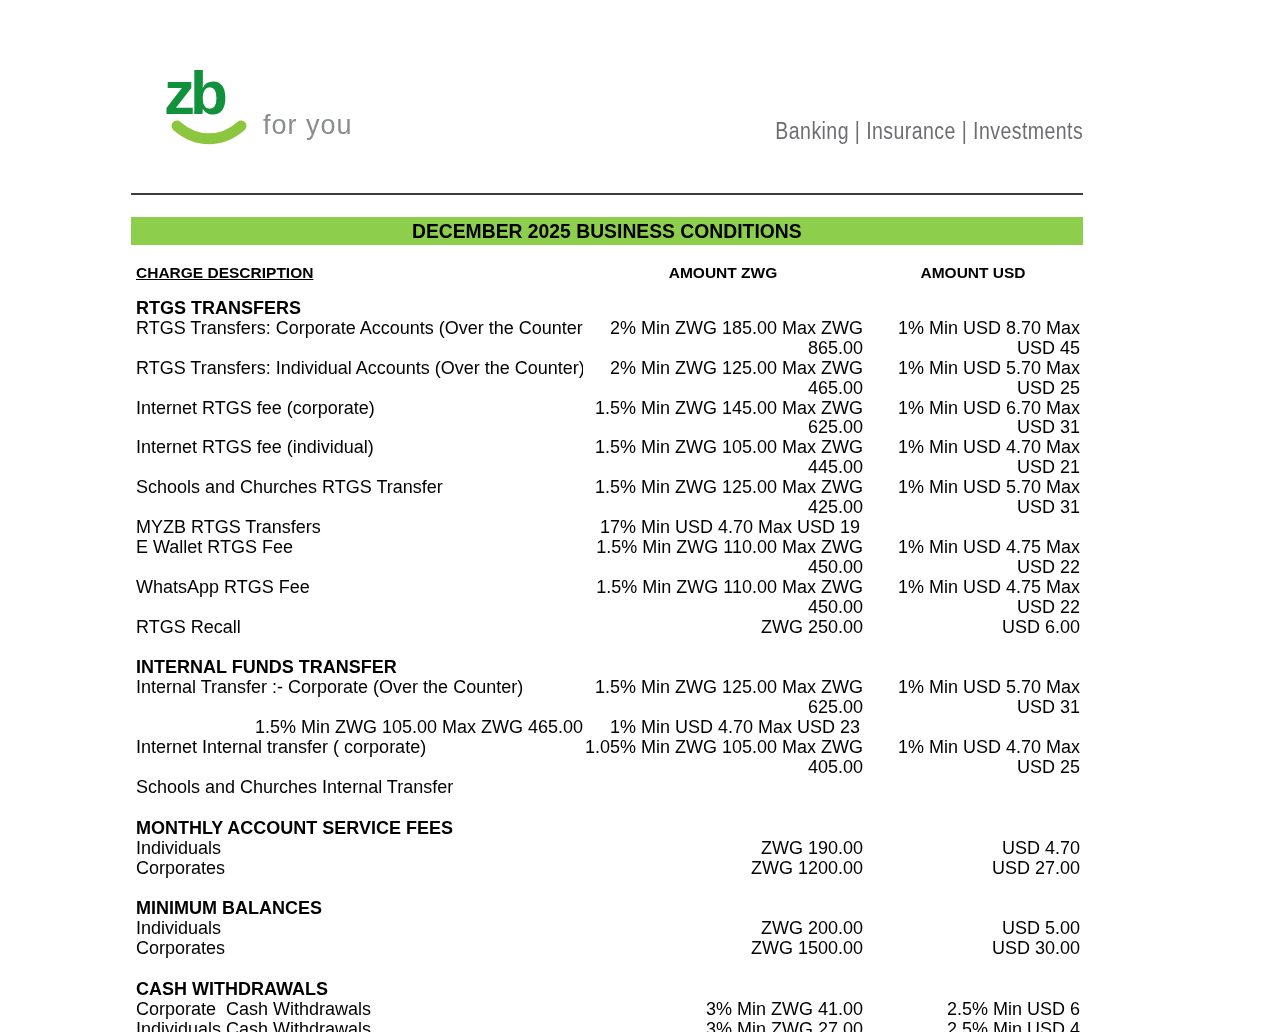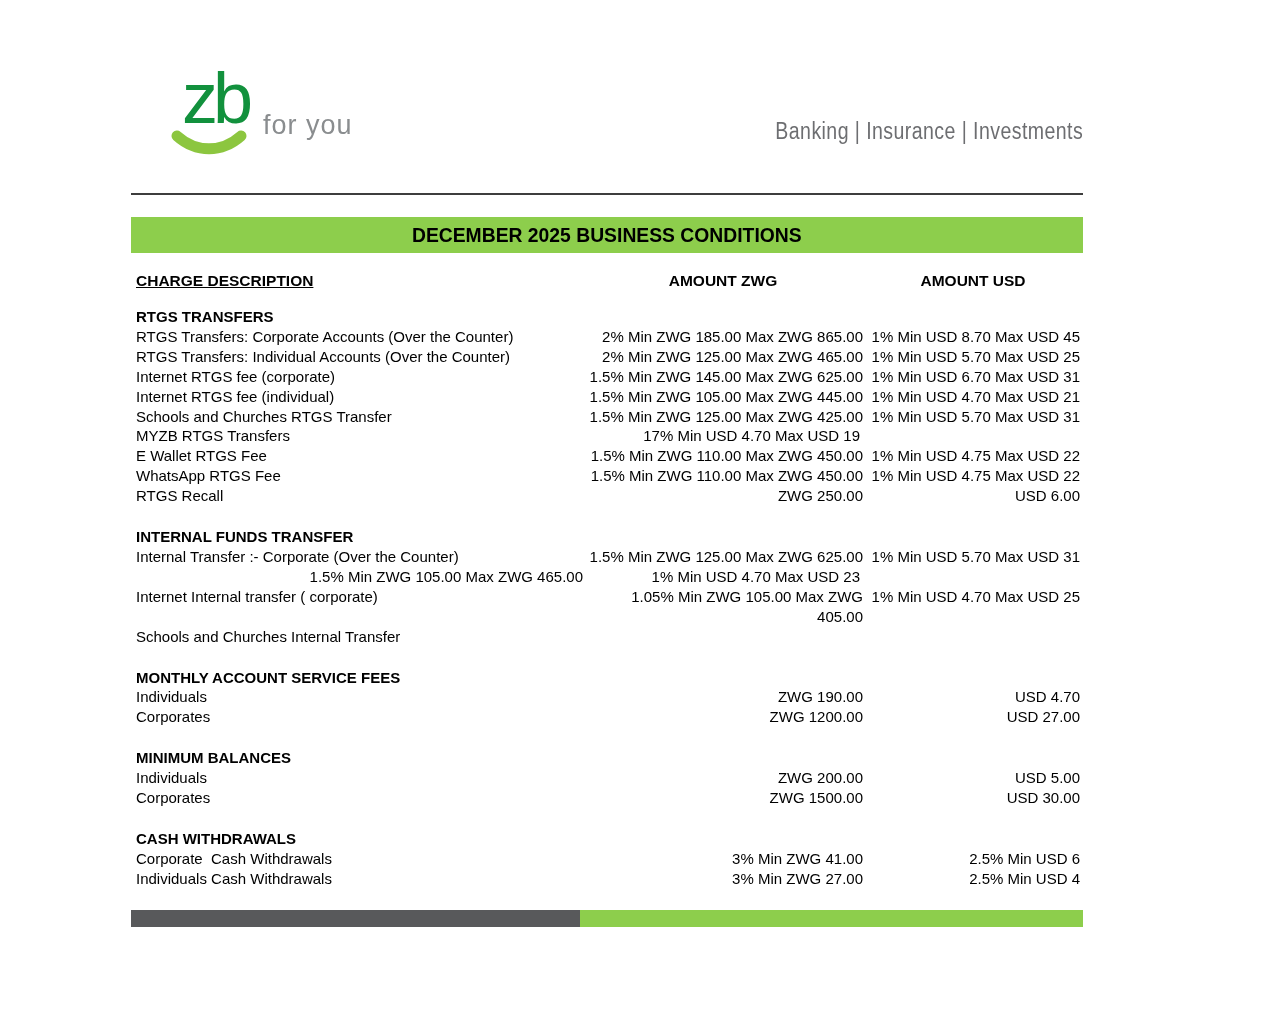--- a/index.html
+++ b/index.html
@@ -17,56 +17,55 @@
     width:1275px;height:1032px;overflow:hidden;
     background:#ffffff;color:#000;
     font-family:"Liberation Sans","DejaVu Sans",sans-serif;
   }
   .page{width:952px;margin-left:131px;position:relative;}
 
   
   .masthead{position:relative;height:195px;border-bottom:2px solid var(--rule-color);}
   .logo{position:absolute;left:33px;top:62px;}
   .logo-text{
-    font-size:72px;font-weight:400;letter-spacing:-5px;line-height:1;
+    font-size:62px;font-weight:700;letter-spacing:-5px;line-height:1;
     color:var(--green-dark);
-    text-align:right;
   }
   .logo-smile{display:block;margin:-4px 0 0 6px;}
   .logo-foryou{
     position:absolute;left:132px;top:110px;
     font-size:27px;font-weight:400;color:var(--foryou-gray);letter-spacing:1px;
   }
   .tagline{
     position:absolute;right:0;top:118px;
     font-size:23px;color:var(--tagline-gray);
     transform:scaleX(0.85);transform-origin:100% 50%;
     white-space:nowrap;letter-spacing:0.5px;
   }
 
   
   .banner{
-    margin-top:22px;height:36px;background:var(--banner-green);
+    margin-top:22px;height:28px;background:var(--banner-green);
     display:flex;align-items:center;justify-content:center;
   }
   .banner-title{
     font-size:21px;font-weight:800;color:#000;
     transform:scaleX(0.92);white-space:nowrap;
   }
 
   
   .grid-row{display:grid;grid-template-columns:1fr 280px 220px;}
   .col-headers{margin-top:19px;height:20px;font-weight:700;font-size:15.5px;}
   .col-headers .desc{padding-left:5px;text-decoration:underline;}
   .col-headers .zwg,.col-headers .usd{text-align:center;}
 
   .table{margin-top:15px;}
   .section{margin-top:21px;}
   .section:first-child{margin-top:0;}
-  .row{line-height:19.9px;font-size:15px;}
+  .row{line-height:19.9px;font-size:18px;}
   .cell.desc{padding-left:5px;white-space:pre;overflow:hidden;}
   .cell.zwg{text-align:right;}
   .cell.usd{text-align:right;padding-right:3px;}
   .section-title{font-weight:700;}
 
   
   .footer-bar{margin-top:21px;height:17px;display:flex;}
   .footer-dark{width:449px;background:var(--footer-gray);}
   .footer-green{flex:1;background:var(--banner-green);}
 </style>

